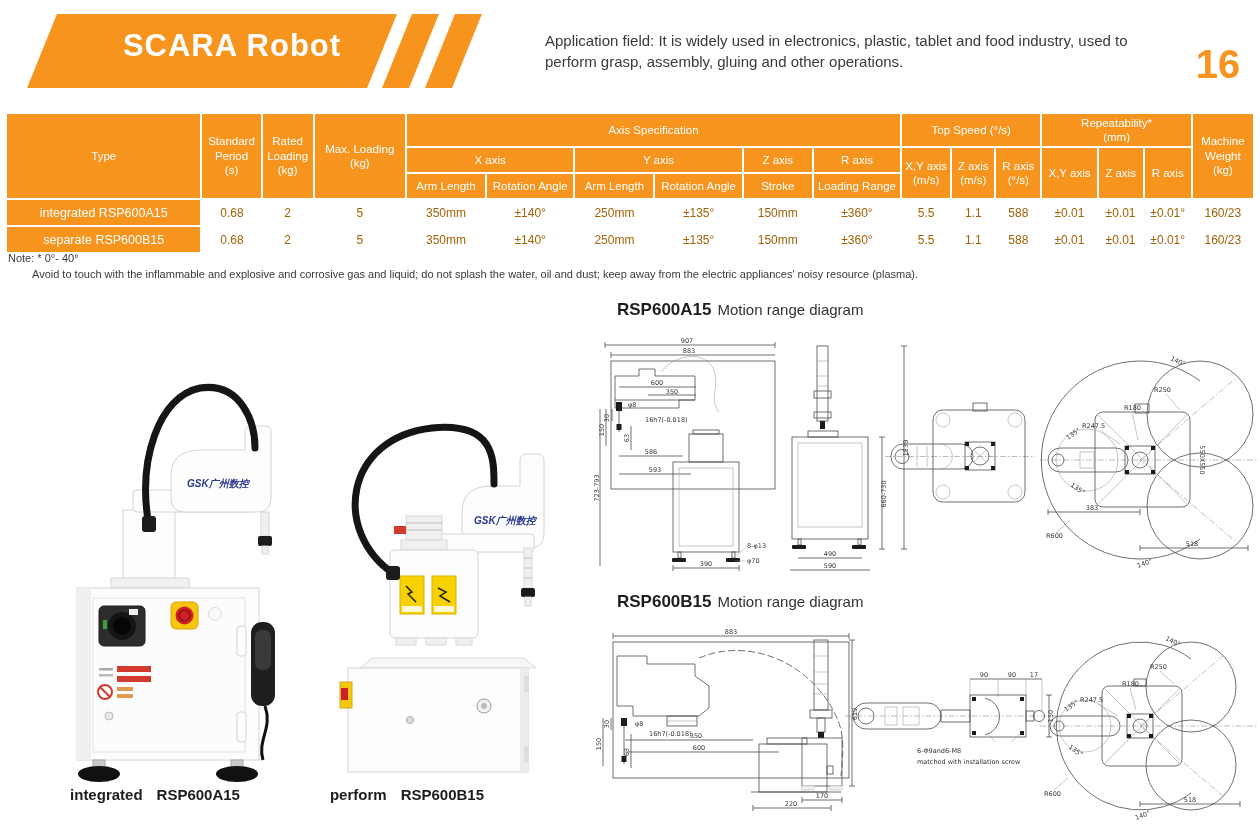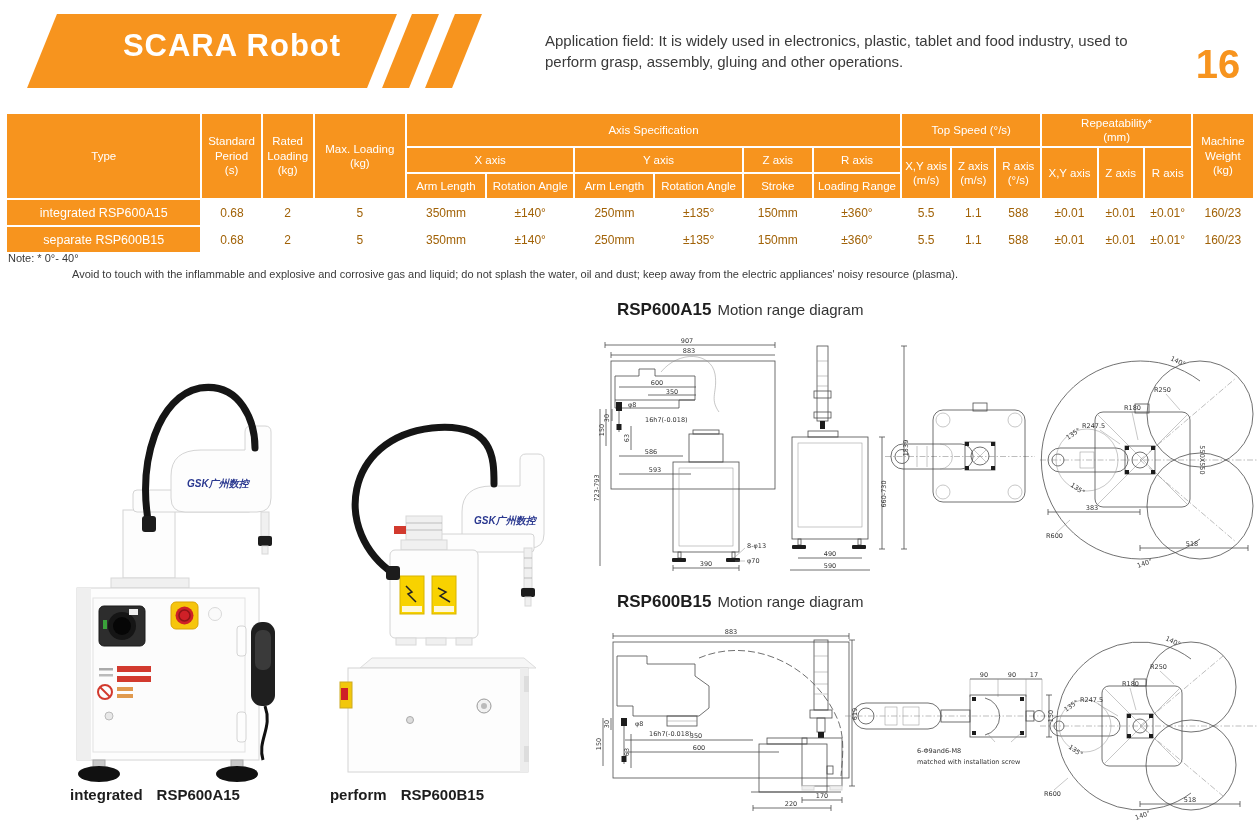--- a/index.html
+++ b/index.html
@@ -27,21 +27,21 @@
   table.spec th{background:#F7941E;color:#fff;font-weight:normal;font-size:11.5px;
     border:2px solid #fff;padding:1px 2px;text-align:center;vertical-align:middle;
     white-space:pre-line;line-height:1.25;}
   table.spec td{font-size:12px;color:#a16207;text-align:center;vertical-align:middle;
     border:0;padding:2px;}
   table.spec td.type-cell{background:#F7941E;color:#fff;border:2px solid #fff;font-size:12.5px;}
   tr.h1{height:34px}tr.h2{height:26px}tr.h3{height:26px}tr.dr{height:27px}
 
   
   .notes{position:absolute;left:8px;top:251px;font-size:11px;color:#3a3a3a;line-height:1.45;}
-  .notes .indent{margin-left:64px;}
+  .notes .indent{margin-left:24px;}
 
   
   .diag-title{position:absolute;font-size:15px;color:#333;}
   .diag-title b{font-size:17px;color:#1d1d1d;margin-right:6px;}
 
   
   svg{position:absolute;overflow:visible;}
   .ln{fill:none;stroke:#4d4d4d;stroke-width:0.8;}
   .lt{fill:none;stroke:#8f8f8f;stroke-width:0.5;}
   .dsh{fill:none;stroke:#7a7a7a;stroke-width:0.5;stroke-dasharray:6 2 1.5 2;}

